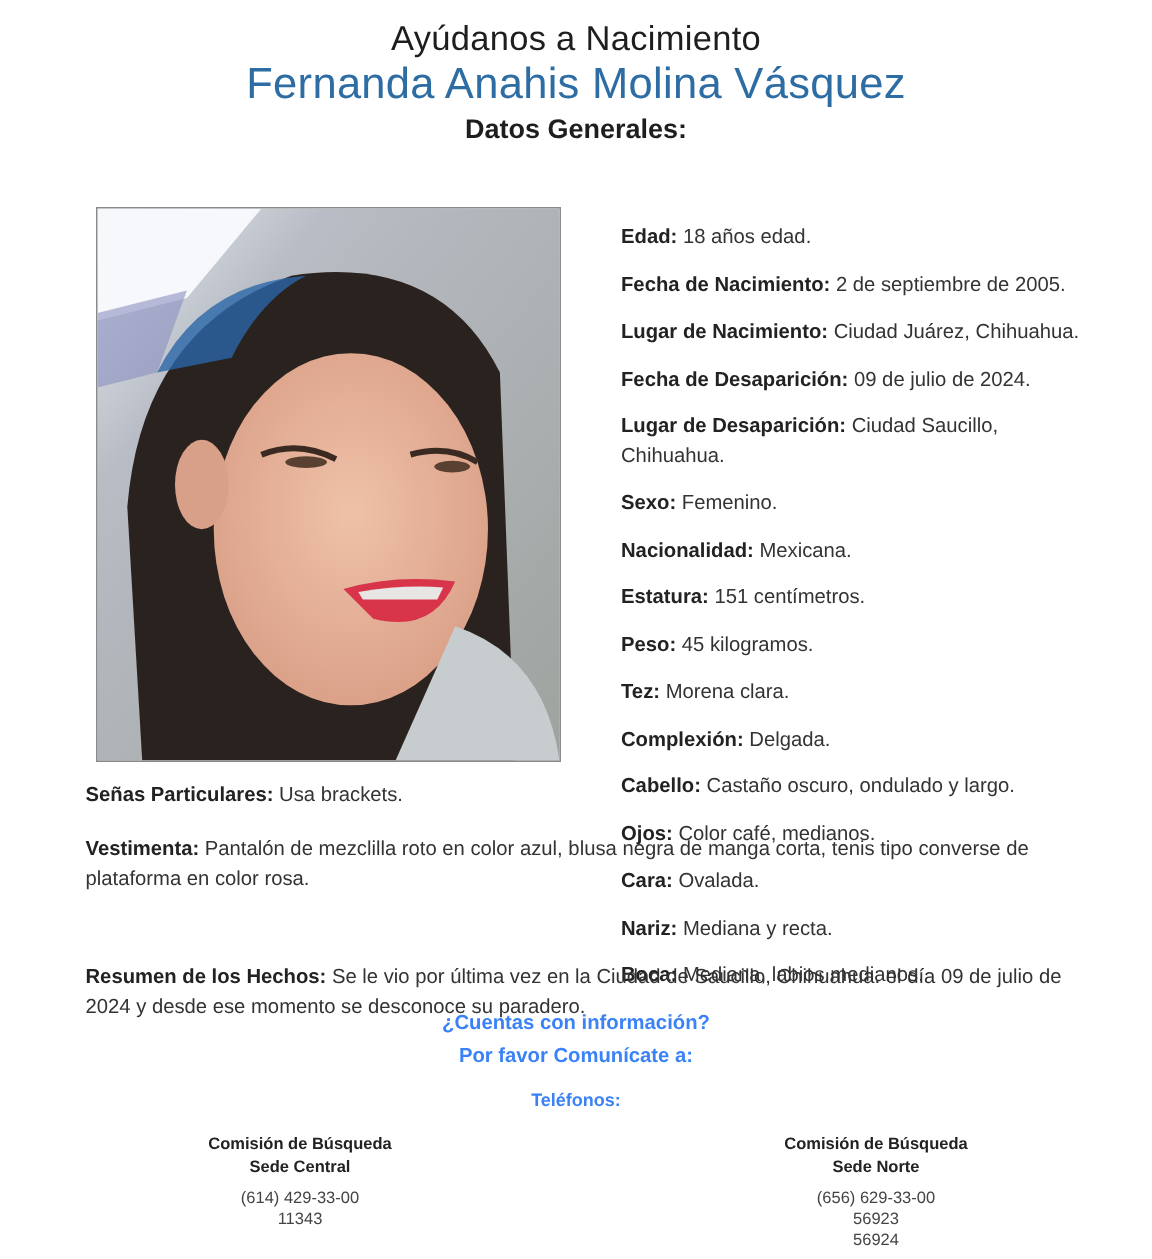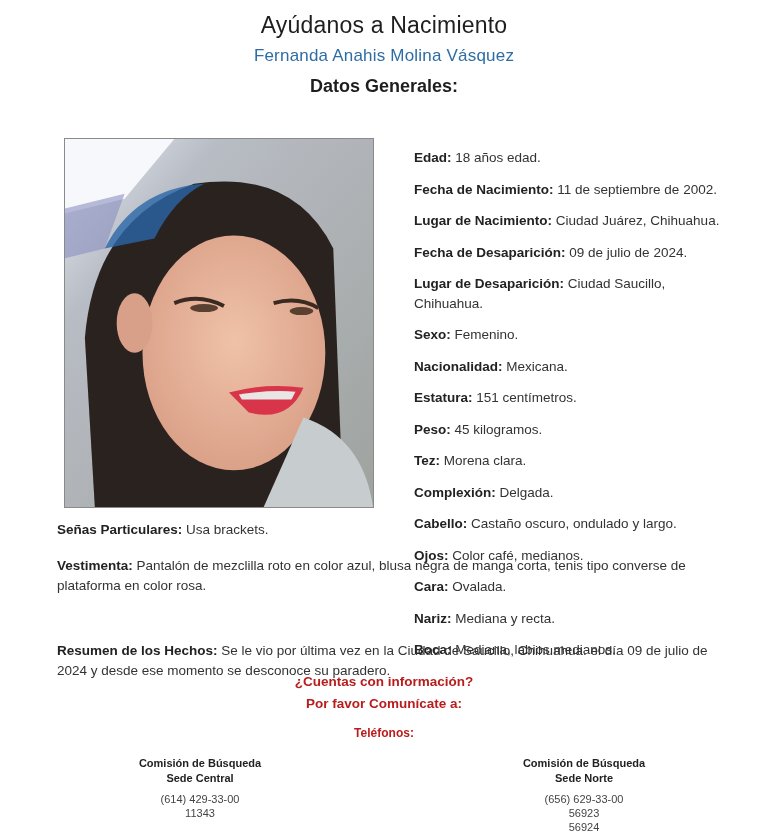--- a/index.html
+++ b/index.html
@@ -3,38 +3,38 @@
   <meta charset="utf-8">
   <style>
     html, body { margin: 0; padding: 0; background: #ffffff; }
     body {
       width: 768px; height: 839px; position: relative; overflow: hidden;
       font-family: "Liberation Sans", "DejaVu Sans", sans-serif;
       color: #222222;
     }
     .header { position: absolute; left: 0; top: 10px; width: 768px; text-align: center; }
     .title { font-size: 23px; color: #1e1e1e; line-height: 30px; letter-spacing: 0.2px; }
-    .name { font-size: 17px; color: #2e6da4; line-height: 30px; margin-top: 1px; letter-spacing: 0.2px; }
+    .name { font-size: 29px; color: #2e6da4; line-height: 30px; margin-top: 1px; letter-spacing: 0.2px; }
     .subtitle { font-size: 18px; color: #1e1e1e; font-weight: bold; line-height: 26px; margin-top: 2px; }
 
     .photo {
       position: absolute; left: 64px; top: 138px; width: 310px; height: 370px;
       border: 1px solid #8a8a8a; box-sizing: border-box; overflow: hidden;
       background: linear-gradient(180deg, #cfd3d8 0%, #b9b9b6 40%, #a8a39d 100%);
     }
     .photo svg { display: block; width: 100%; height: 100%; }
 
     .details { position: absolute; left: 402px; top: 136px; width: 340px; font-size: 13.5px; line-height: 19.5px; color: #333; }
     .details .row { margin: 12px; }
     .details .label { font-weight: bold; color: #222; }
 
     .para { position: absolute; left: 57px; width: 660px; font-size: 13.5px; line-height: 19.5px; color: #333; }
     .para .label { font-weight: bold; color: #222; }
 
-    .contact { position: absolute; left: 0; width: 768px; text-align: center; font-weight: bold; font-size: 13.5px; color: #b91c1c; }
+    .contact { position: absolute; left: 0; width: 768px; text-align: center; font-weight: bold; font-size: 13.5px; color: #3b82f6; }
 
     .office { position: absolute; width: 260px; text-align: center; font-size: 11px; color: #333; }
     .office .oname { font-weight: bold; color: #222; line-height: 15px; }
     .office .phones { margin-top: 6px; line-height: 14px; color: #444; }
   </style>
 </head>
 <body>
 
 <div class="header">
   <div class="title">Ayúdanos a Nacimiento</div>
@@ -67,21 +67,21 @@
     <ellipse cx="140" cy="170" rx="14" ry="4" fill="#5a4030"></ellipse>
     <ellipse cx="238" cy="173" rx="12" ry="4" fill="#5a4030"></ellipse>
     <path d="M165,255 Q200,245 240,250 Q225,285 185,275 Z" fill="#d8344a"></path>
     <path d="M175,257 Q205,252 232,254 L228,262 Q200,262 178,262 Z" fill="#e8e6e4"></path>
     <path d="M240,280 Q300,300 310,370 L200,370 Z" fill="#c7ccce"></path>
   </svg>
 </div>
 
 <div class="details">
   <div class="row"><span class="label">Edad:</span><span> 18 años edad.</span></div>
-  <div class="row"><span class="label">Fecha de Nacimiento:</span><span> 11 de septiembre de 2002.</span></div>
+  <div class="row"><span class="label">Fecha de Nacimiento:</span><span> 2 de septiembre de 2005.</span></div>
   <div class="row"><span class="label">Lugar de Nacimiento:</span><span> Ciudad Juárez, Chihuahua.</span></div>
   <div class="row"><span class="label">Fecha de Desaparición:</span><span> 09 de julio de 2024.</span></div>
   <div class="row"><span class="label">Lugar de Desaparición:</span><span> Ciudad Saucillo, Chihuahua.</span></div>
   <div class="row"><span class="label">Sexo:</span><span> Femenino.</span></div>
   <div class="row"><span class="label">Nacionalidad:</span><span> Mexicana.</span></div>
   <div class="row"><span class="label">Estatura:</span><span> 151 centímetros.</span></div>
   <div class="row"><span class="label">Peso:</span><span> 45 kilogramos.</span></div>
   <div class="row"><span class="label">Tez:</span><span> Morena clara.</span></div>
   <div class="row"><span class="label">Complexión:</span><span>  Delgada.</span></div>
   <div class="row"><span class="label">Cabello:</span><span> Castaño oscuro, ondulado y largo.</span></div>

